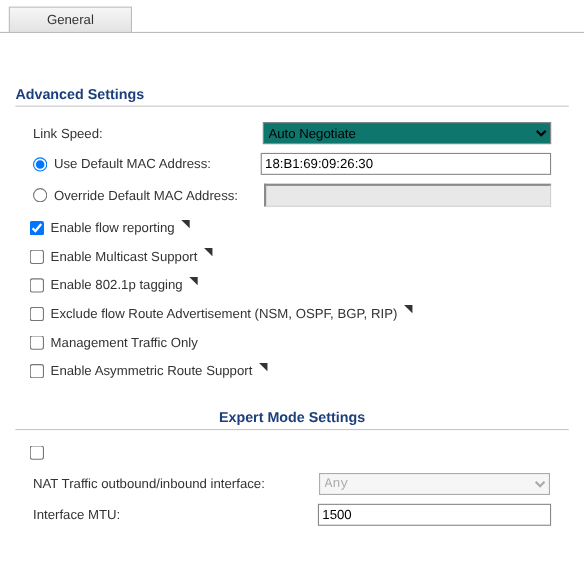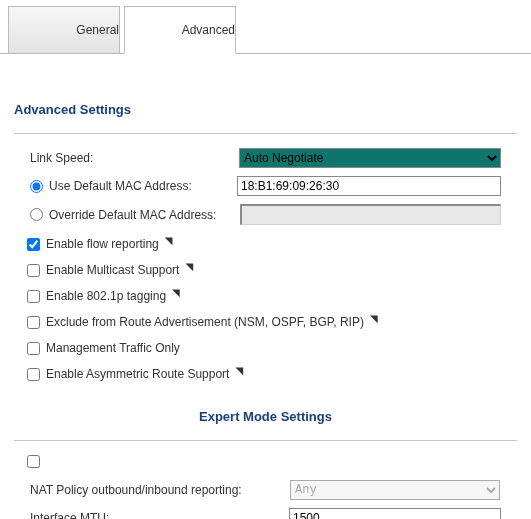--- a/index.html
+++ b/index.html
@@ -9,23 +9,23 @@
     font-size: 12px;
     color: #333;
     background: #fff;
     width: 531px;
   }
   .tabs {
     display: flex;
     margin: 6px 0 0 8px;
   }
   .tab {
-    padding: 16px 0;
+    padding: 4px 0;
     width: 110px;
-    text-align: right;
+    text-align: center;
     font-size: 12px;
     color: #333;
     border: 1px solid #bbb;
     background: linear-gradient(#f6f6f6, #e3e3e3);
     cursor: pointer;
     position: relative;
   }
   .tab + .tab { margin-left: 4px; }
   .tab.active {
     background: #fff;
@@ -39,21 +39,21 @@
 
   .panel {
     padding: 4px 14px 10px 14px;
   }
 
   .section-title {
     color: #1b3f7b;
     font-weight: bold;
     font-size: 13px;
     border-bottom: 1px solid #c7c7c7;
-    padding-bottom: 16px;
+    padding-bottom: 3px;
     margin-top: 44px;
     margin-bottom: 14px;
   }
   .section-title.expert {
     margin-top: 28px;
     text-align: center;
   }
 
   .row {
     display: flex;
@@ -124,21 +124,20 @@
   .row-nat .label-col { width: 260px; }
   .row-nat select { width: 210px; font-family: Liberation Mono, monospace; }
   .row-mtu .label-col { width: 260px; }
   .row-mtu input[type=text] { width: 204px; }
 </style>
 </head>
 <body>
 
 <div class="tabs">
   <div class="tab">General</div>
-  <div class="tab active">Advanced</div>
 </div>
 <div class="tab-underline"></div>
 
 <div class="panel">
 
   <div class="section-title">Advanced Settings</div>
 
   <div class="row">
     <div class="label-col">Link Speed:</div>
     <div class="field-col">
@@ -181,21 +180,21 @@
   </div>
 
   <div class="chk-row">
     <input type="checkbox" style="">
     <label>Enable 802.1p tagging</label>
     <span class="caret">◥</span>
   </div>
 
   <div class="chk-row">
     <input type="checkbox" style="">
-    <label>Exclude from Route Advertisement (NSM, OSPF, BGP, RIP)</label>
+    <label>Exclude flow Route Advertisement (NSM, OSPF, BGP, RIP)</label>
     <span class="caret">◥</span>
   </div>
 
   <div class="chk-row">
     <input type="checkbox" style="">
     <label>Management Traffic Only</label>
   </div>
 
   <div class="chk-row">
     <input type="checkbox" style="">
@@ -203,21 +202,21 @@
     <span class="caret">◥</span>
   </div>
 
   <div class="section-title expert">Expert Mode Settings</div>
 
   <div class="chk-row">
     <input type="checkbox" style="">
   </div>
 
   <div class="row row-nat">
-    <div class="label-col">NAT Policy outbound/inbound reporting:</div>
+    <div class="label-col">NAT Traffic outbound/inbound interface:</div>
     <div class="field-col">
       <select class="full" disabled="">
         <option>Any</option>
       </select>
     </div>
   </div>
 
   <div class="row row-mtu">
     <div class="label-col">Interface MTU:</div>
     <div class="field-col">

